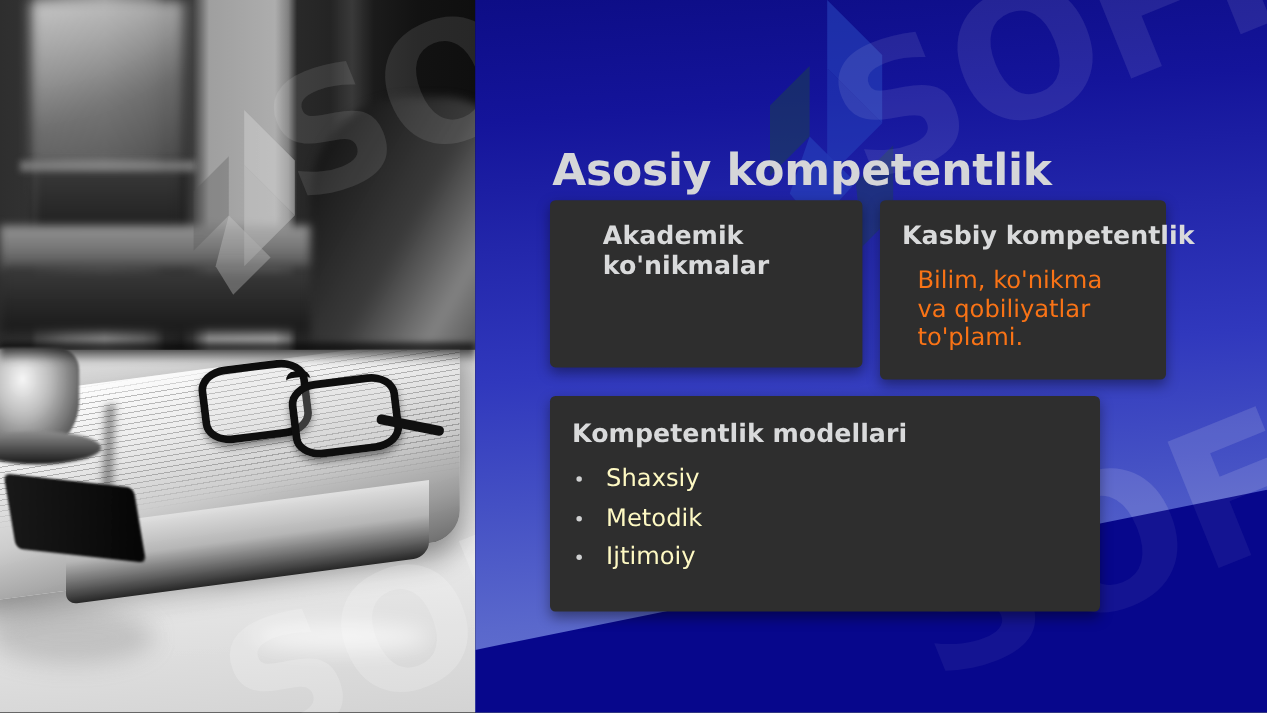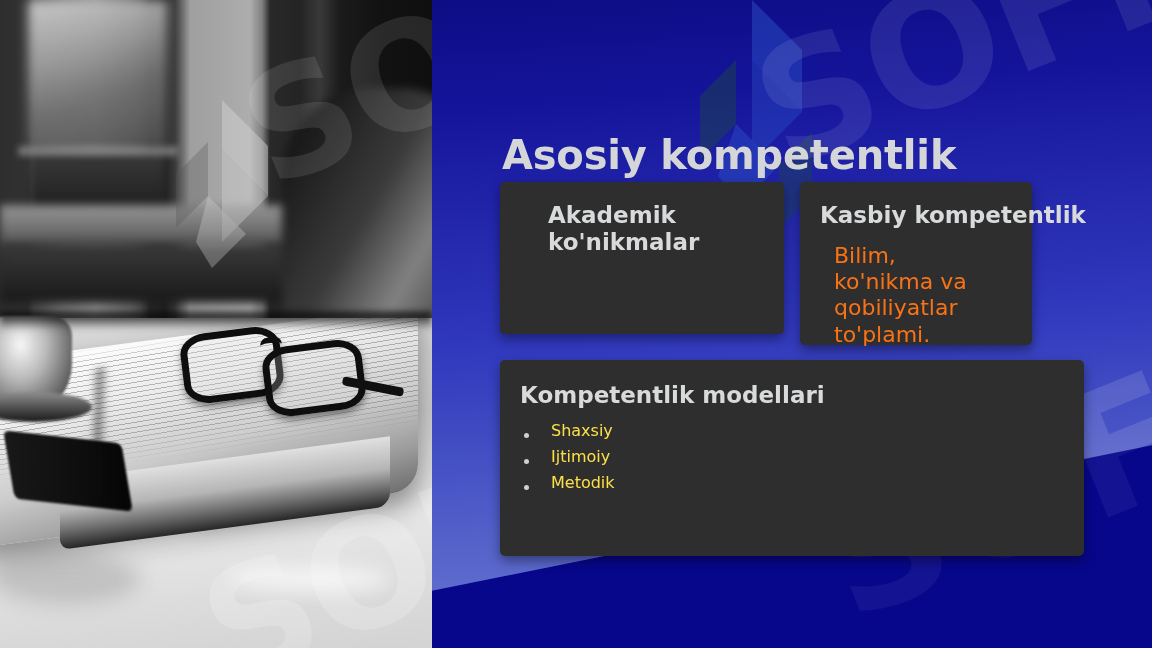--- a/index.html
+++ b/index.html
@@ -258,27 +258,27 @@
     white-space: nowrap;
   }
   .card-title.wrap { white-space: normal; }
   .card-body {
     font-size: 22px;
     color: #f97316;
     line-height: 1.19;
     margin: 14px;
   }
   .card-a { left: 500px; top: 182px; width: 284px; height: 152px; padding-left: 48px; }
-  .card-b { left: 800px; top: 182px; width: 232px; height: 163px; }
-  .card-c { left: 500px; top: 360px; width: 584px; height: 196px; padding: 22px 20px 18px 20px; }
+  .card-b { left: 800px; top: 182px; width: 260px; height: 163px; }
+  .card-c { left: 500px; top: 360px; width: 500px; height: 196px; padding: 22px 20px 18px 20px; }
   .bullets { list-style: none; margin: 4px 0 0 0; padding: 0; }
   .bullets li {
     position: relative;
-    font-size: 16px;
-    color: #fde047;
+    font-size: 22px;
+    color: #fef9c3;
     line-height: 1.62;
     padding-left: 31px;
   }
   .bullets li::before {
     content: "";
     position: absolute;
     left: 4px; top: 15px;
     width: 5px; height: 5px;
     border-radius: 50%;
     background: #cfd0d1;
@@ -359,18 +359,18 @@
 
   <div class="card card-b">
     <div class="card-title">Kasbiy kompetentlik</div>
     <p class="card-body">Bilim, ko'nikma va qobiliyatlar to'plami.</p>
   </div>
 
   <div class="card card-c">
     <div class="card-title">Kompetentlik modellari</div>
     <ul class="bullets">
       <li>Shaxsiy</li>
+      <li>Metodik</li>
       <li>Ijtimoiy</li>
-      <li>Metodik</li>
     </ul>
   </div>
 
 </div>
 
 </body></html>

